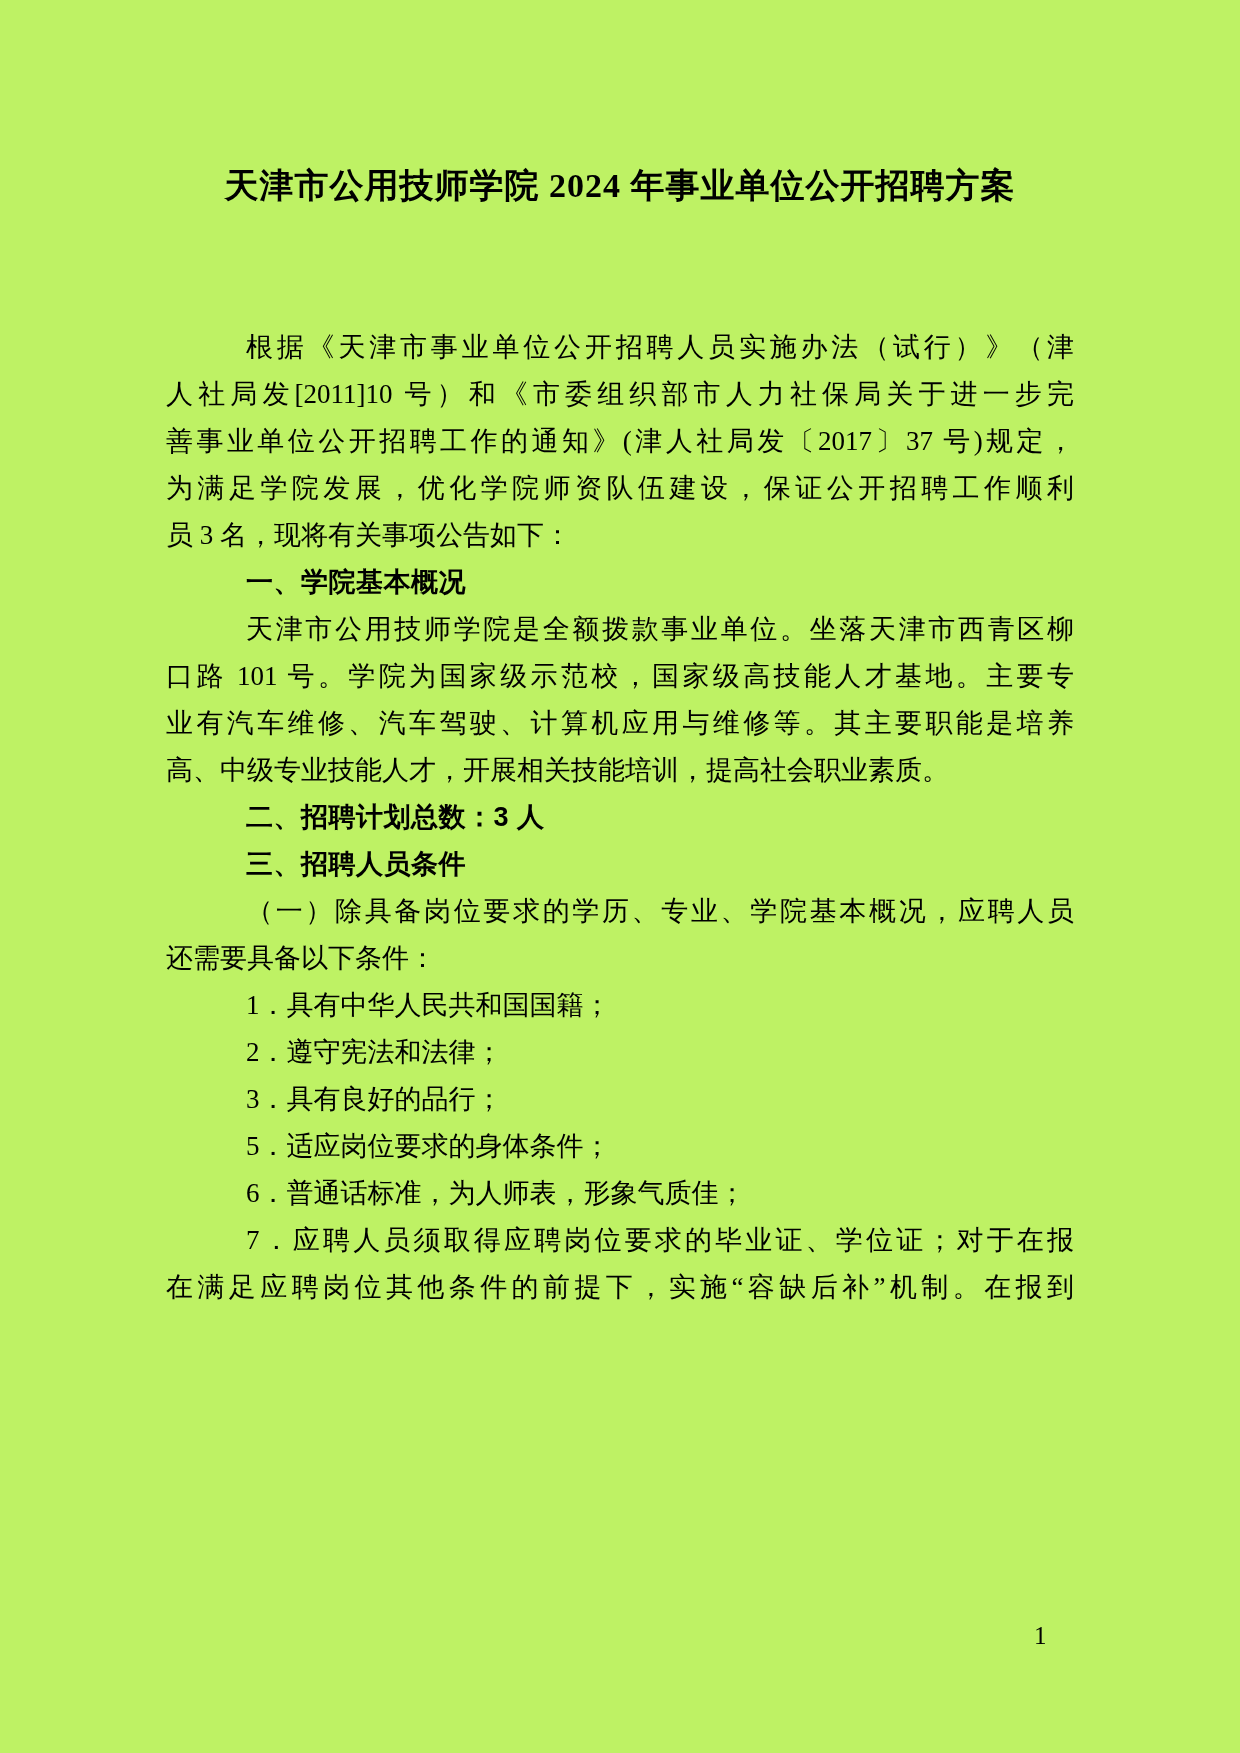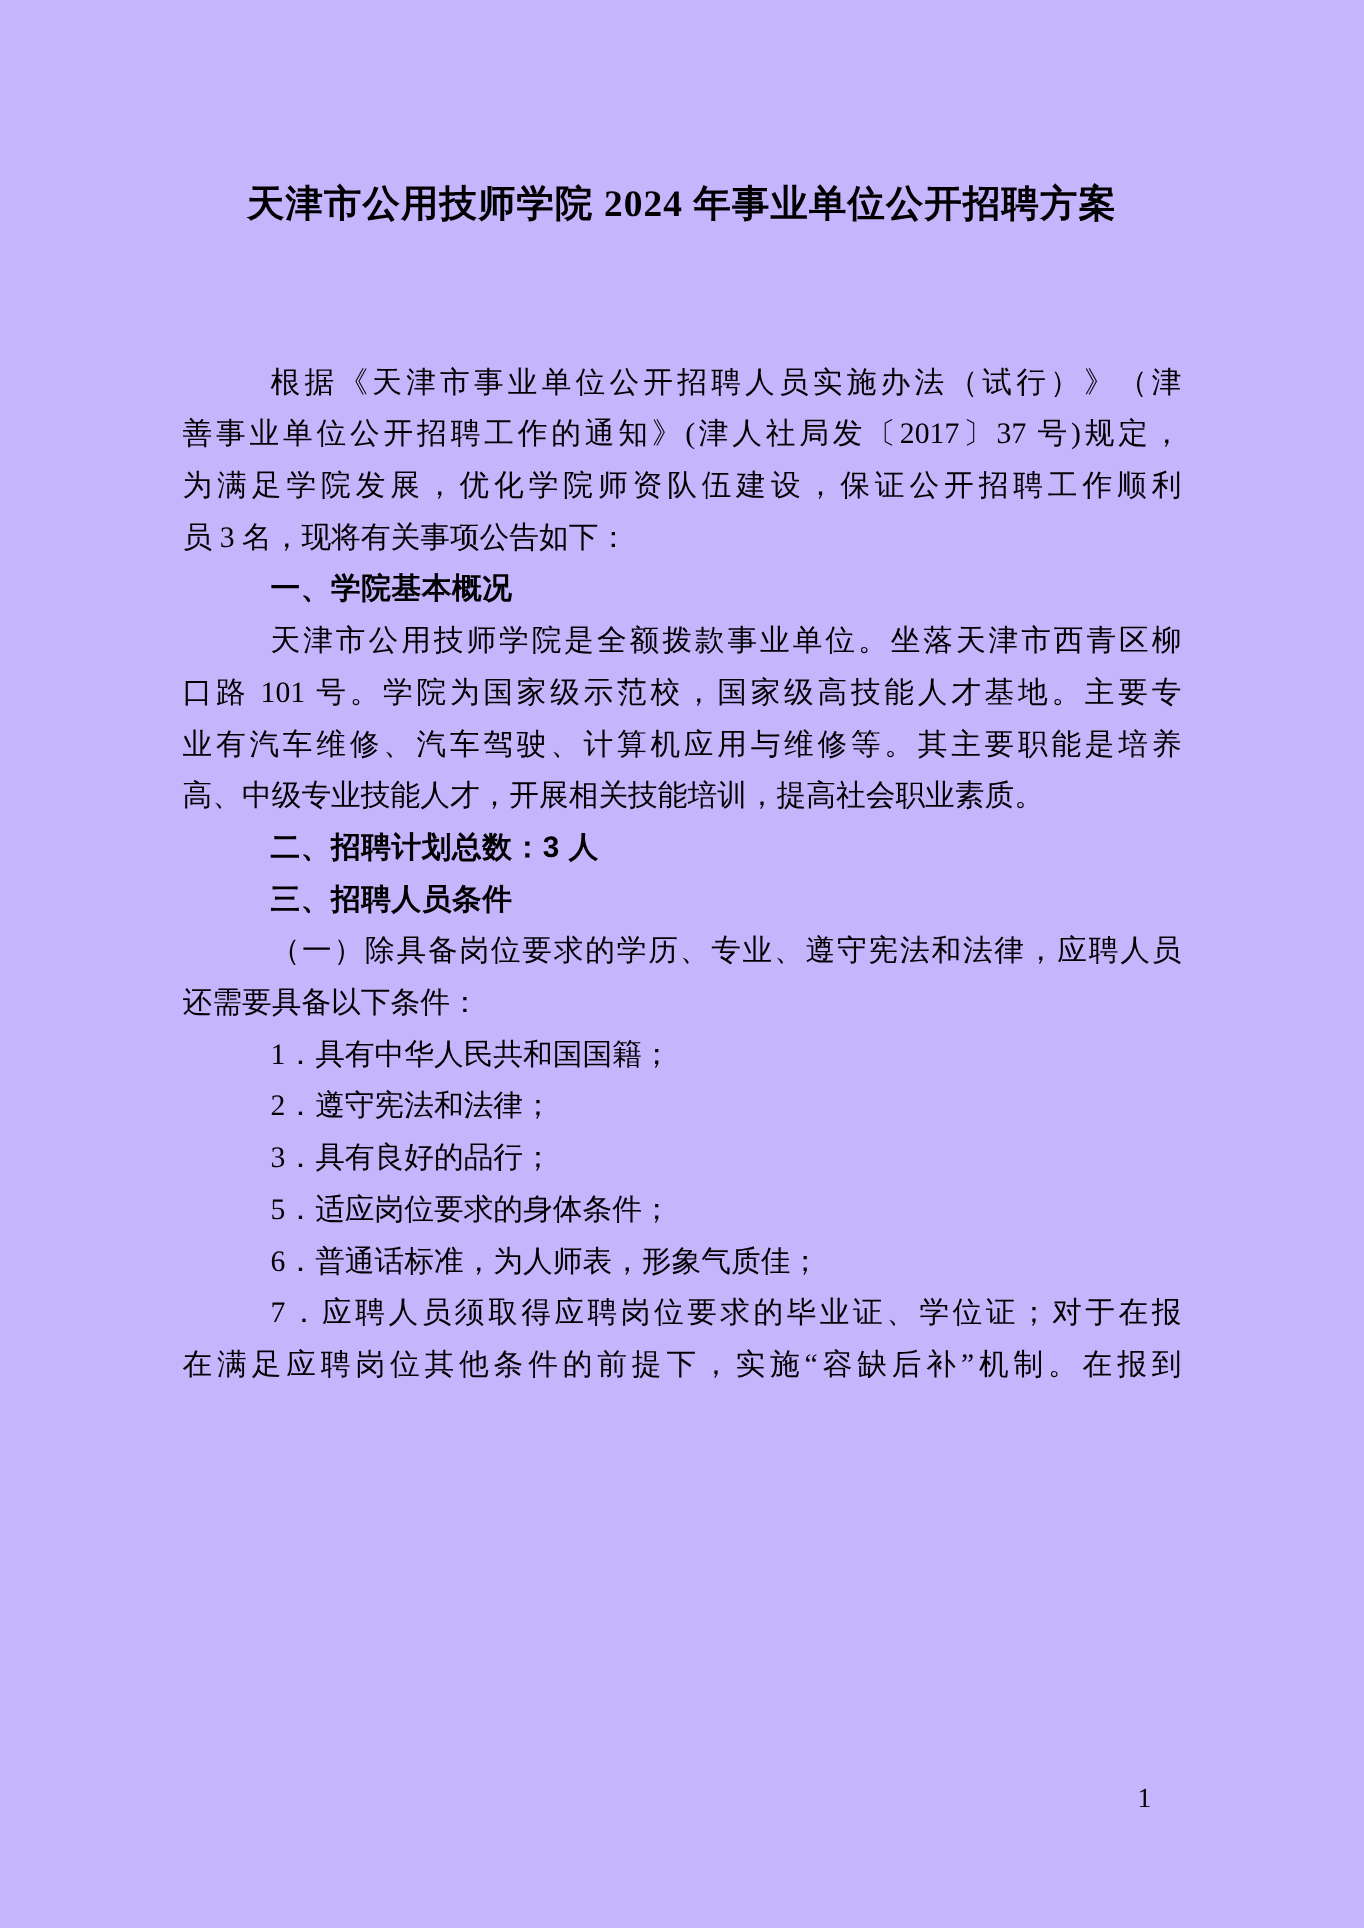--- a/index.html
+++ b/index.html
@@ -5,21 +5,21 @@
   html, body {
     margin: 0;
     padding: 0;
     background: #e8e8e8;
   }
   .page {
     position: relative;
     width: 1240px;
     height: 1753px;
     margin: 0 auto;
-    background: #c4b5fd;
+    background: #bef264;
     color: #000000;
     font-family: "Liberation Serif", serif;
     overflow: hidden;
   }
   .title {
     margin: 0;
     padding-top: 160px;
     text-align: center;
     font-size: 34px;
     line-height: 52px;
@@ -64,41 +64,42 @@
 </style>
 </head>
 <body>
 
 <div class="page">
   <h1 class="title">天津市公用技师学院 2024 年事业单位公开招聘方案</h1>
 
   <main class="content" id="doc-blocks">
       <div class="block para">
         <div class="line first fill">根据《天津市事业单位公开招聘人员实施办法（试行）》（津</div>
+        <div class="line fill">人社局发[2011]10 号）和《市委组织部市人力社保局关于进一步完</div>
         <div class="line fill">善事业单位公开招聘工作的通知》(津人社局发〔2017〕37 号)规定，</div>
         <div class="line fill">为满足学院发展，优化学院师资队伍建设，保证公开招聘工作顺利</div>
         <div class="line">员 3 名，现将有关事项公告如下：</div>
       </div>
       <div class="block heading">
         <div class="line first">一、学院基本概况</div>
       </div>
       <div class="block para">
         <div class="line first fill">天津市公用技师学院是全额拨款事业单位。坐落天津市西青区柳</div>
         <div class="line fill">口路 101 号。学院为国家级示范校，国家级高技能人才基地。主要专</div>
         <div class="line fill">业有汽车维修、汽车驾驶、计算机应用与维修等。其主要职能是培养</div>
         <div class="line">高、中级专业技能人才，开展相关技能培训，提高社会职业素质。</div>
       </div>
       <div class="block heading">
         <div class="line first">二、招聘计划总数：3 人</div>
       </div>
       <div class="block heading">
         <div class="line first">三、招聘人员条件</div>
       </div>
       <div class="block para">
-        <div class="line first fill">（一）除具备岗位要求的学历、专业、遵守宪法和法律，应聘人员</div>
+        <div class="line first fill">（一）除具备岗位要求的学历、专业、学院基本概况，应聘人员</div>
         <div class="line">还需要具备以下条件：</div>
       </div>
       <div class="block para">
         <div class="line first">1．具有中华人民共和国国籍；</div>
       </div>
       <div class="block para">
         <div class="line first">2．遵守宪法和法律；</div>
       </div>
       <div class="block para">
         <div class="line first">3．具有良好的品行；</div>

